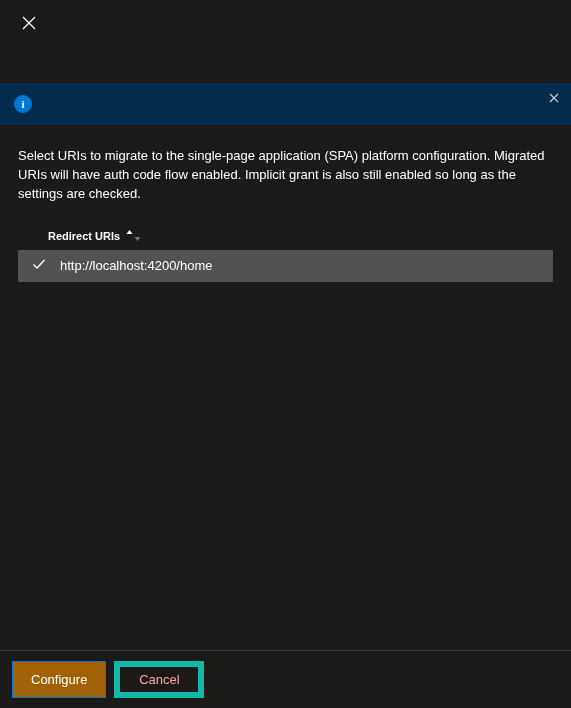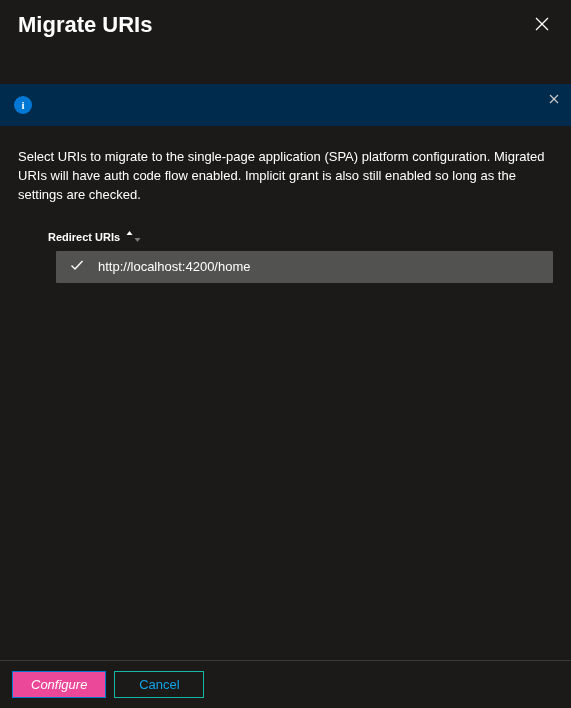--- a/index.html
+++ b/index.html
@@ -114,21 +114,20 @@
       font-size: 11px;
       display: inline-flex;
       gap: 1px;
     }
     .uri-row {
       background: #525251;
       display: flex;
       align-items: center;
       padding: 7px 14px;
       border-radius: 1px;
-      margin-left: 38px;
     }
     .check-icon {
       color: #ffffff;
       margin-right: 14px;
       flex-shrink: 0;
     }
     .check-icon svg {
       width: 14px;
       height: 14px;
     }
@@ -147,36 +146,34 @@
       gap: 8px;
     }
     .btn {
       padding: 5px 18px;
       font-size: 13px;
       cursor: pointer;
       font-family: inherit;
       min-width: 90px;
     }
     .btn-primary {
-      background: #ec4899;
+      background: #a16207;
       color: #ffffff;
       border: 1px solid #0078d4;
-      font-style: italic;
     }
     .btn-secondary {
       background: transparent;
-      color: #0ea5e9;
-      border: 1px solid #14b8a6;
+      color: #fca5a5;
+      border: 6px solid #14b8a6;
     }
   </style>
 </head>
 <body>
 
 <div class="header">
-  <h1>Migrate URIs</h1>
   <button class="close-btn">
     <span>
       <svg viewBox="0 0 14 14" stroke="currentColor" stroke-width="1.2" fill="none">
         <line x1="1" y1="1" x2="13" y2="13"></line>
         <line x1="13" y1="1" x2="1" y2="13"></line>
       </svg>
     </span>
   </button>
 </div>
 

